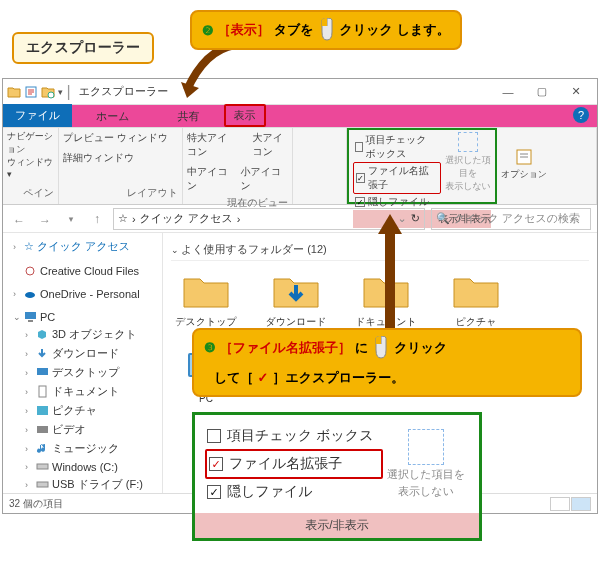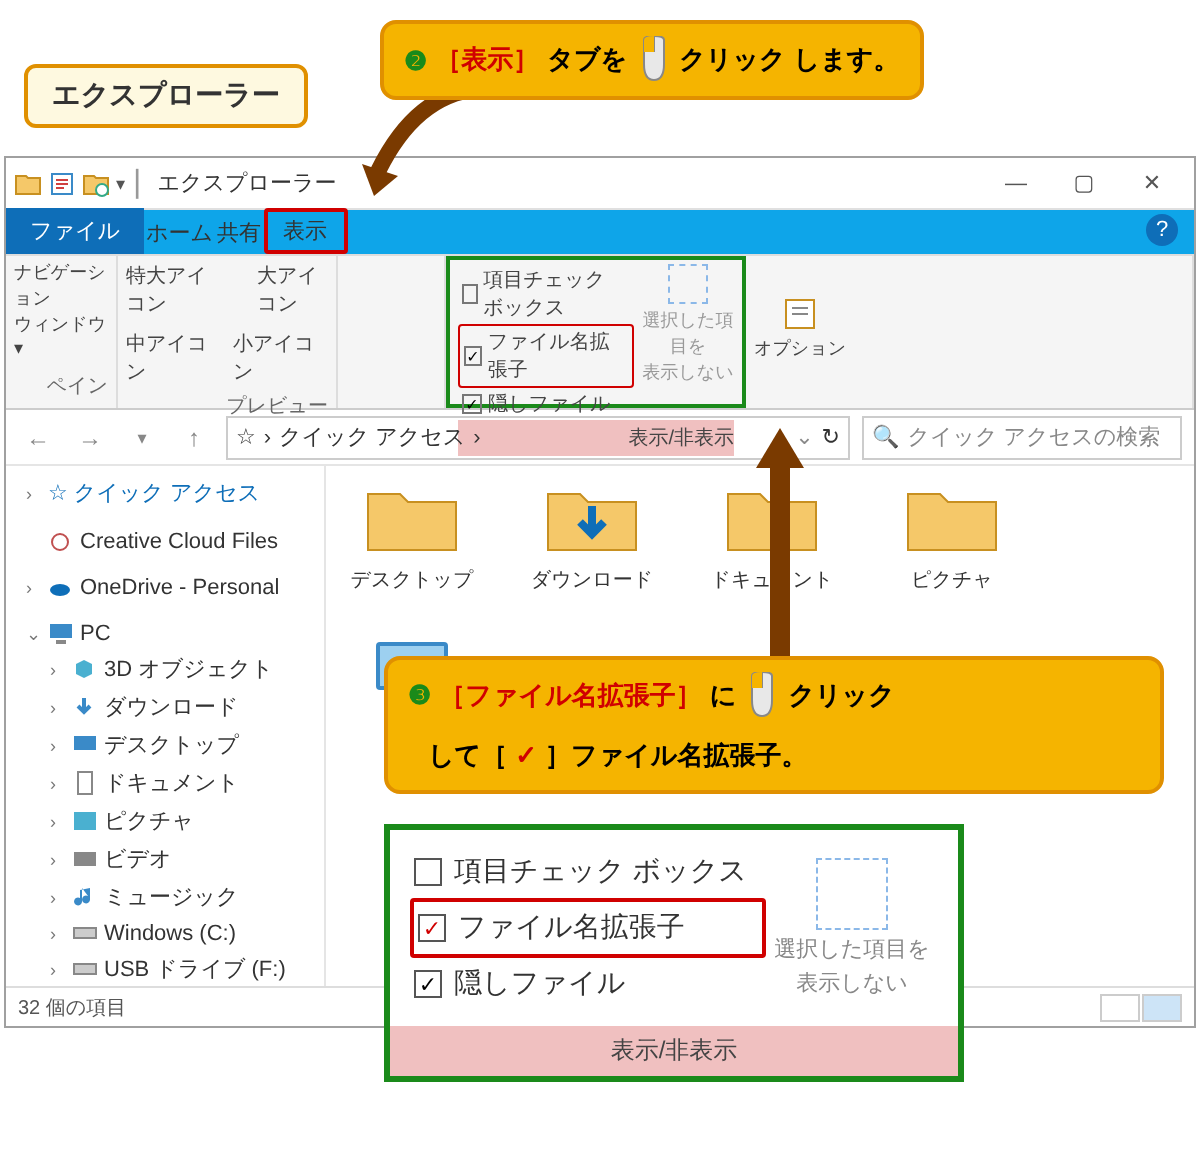--- a/index.html
+++ b/index.html
@@ -21,22 +21,22 @@
 
 .titlebar{height:26px;background:#fff;display:flex;align-items:center;padding:0 4px;border-bottom:1px solid #e0e0e0}
 .titlebar .qat{display:flex;gap:3px;align-items:center}
 .qat-icon{width:14px;height:14px;display:inline-block}
 .titlebar .sep{color:#999;margin:0 4px}
 .titlebar .title{font-size:11px;color:#333;margin-left:4px}
 .titlebar .winbtns{margin-left:auto;display:flex}
 .winbtn{width:34px;height:22px;display:flex;align-items:center;justify-content:center;font-size:11px;color:#555}
 
 
-.tabs{height:22px;display:flex;align-items:flex-end;background:#0ea5e9;position:relative}
-.tab{padding:3px 1px;font-size:11px;color:#333;cursor:pointer}
+.tabs{height:22px;display:flex;align-items:flex-end;background:#ec4899;position:relative}
+.tab{padding:3px 24px;font-size:11px;color:#333;cursor:pointer}
 .tab-file{background:#0e6eb8;color:#fff;padding:4px 12px}
 .tab-highlight{border:2px solid #d00000;border-radius:2px;padding:2px 8px}
 .help-q{position:absolute;right:8px;top:2px;width:16px;height:16px;border-radius:50%;background:#0e6eb8;color:#fff;font-size:11px;display:flex;align-items:center;justify-content:center}
 
 
 .ribbon{height:78px;background:#f5f5f5;border-top:1px solid #ddd;border-bottom:1px solid #ccc;display:flex}
 .ribbon-group{border-right:1px solid #ddd;display:flex;flex-direction:column;padding:2px 4px}
 .ribbon-group .body{flex:1;display:flex;align-items:center;gap:4px;font-size:10px;color:#444}
 .ribbon-group .label{font-size:10px;color:#666;text-align:right;padding:2px 0}
 .rg-nav{width:56px}
@@ -153,32 +153,39 @@
     <div class="help-q">?</div>
   </div>
 
   <div class="ribbon">
     <div class="ribbon-group rg-nav">
       <div class="body" style="flex-direction:column;font-size:9px">
         <span><span>ナビゲーション</span><br><span>ウィンドウ▾</span></span>
       </div>
       <div class="label">ペイン</div>
     </div>
+    <div class="ribbon-group rg-layout">
+      <div class="body" style="flex-direction:column;align-items:flex-start">
+        <div class="ribbon-item">プレビュー ウィンドウ</div>
+        <div class="ribbon-item">詳細ウィンドウ</div>
+      </div>
+      <div class="label">レイアウト</div>
+    </div>
     <div class="ribbon-group rg-size">
       <div class="body" style="flex-direction:column;align-items:flex-start">
         <div style="display:flex;gap:23px">
           <div class="ribbon-item">特大アイコン</div>
           <div class="ribbon-item">大アイコン</div>
         </div>
         <div style="display:flex;gap:6px">
           <div class="ribbon-item">中アイコン</div>
           <div class="ribbon-item">小アイコン</div>
         </div>
       </div>
-      <div class="label">プレビュー</div>
+      <div class="label">現在のビュー</div>
     </div>
     <div class="ribbon-group rg-view">
       <div class="body"></div>
       <div class="label"></div>
     </div>
     <div class="ribbon-group rg-show">
       <div class="body" style="align-items:flex-start">
         <div style="flex:1">
           <div class="check-line">
               <span class="chk"></span>
@@ -325,20 +332,21 @@
           <span class="caret">›</span>
           <span class="tico"><svg viewBox="0 0 13 13">
               <rect x="1" y="4" width="11" height="5" fill="#ccc" stroke="#888"></rect>
             </svg></span>
           <span>USB ドライブ (F:)</span>
         </div>
 
     </div>
 
     <div class="content">
+      <div class="group-header"><span style="font-size:9px">⌄ </span><span>よく使用するフォルダー (12)</span></div>
       <div class="icon-grid">
         <div class="icon-item">
           <svg class="folder-ico" viewBox="0 0 48 40">
               <path d="M2 8h16l4 4h24v24H2z" fill="#f5c869" stroke="#c89020"></path>
             </svg>
           <span>デスクトップ</span>
         </div>
         <div class="icon-item">
           <svg class="folder-ico" viewBox="0 0 48 40">
               <path d="M2 8h16l4 4h24v24H2z" fill="#f5c869" stroke="#c89020"></path>
@@ -395,21 +403,21 @@
     <svg viewBox="0 0 18 24">
         <path d="M4 2 Q4 0 9 0 Q14 0 14 2 L14 14 Q14 22 9 22 Q4 22 4 14 Z" fill="#e8e8e8" stroke="#888"></path>
         <line x1="9" y1="0" x2="9" y2="8" stroke="#888"></line>
         <path d="M4 2 Q4 0 9 0 L9 8 L4 8 Z" fill="#f5b400"></path>
       </svg>
   </span>
   <span class="bold">クリック</span>
   <div style="flex-basis:100%;height:0"></div>
   <span style="margin-left:10px" class="bold">して［</span>
     <span class="bracket">✓</span>
-    <span class="bold">］ファイル名拡張子。</span>
+    <span class="bold">］エクスプローラー。</span>
 </div>
 
 <div class="enlarge" style="top:412px">
   <div class="enlarge-body">
     <div class="enlarge-left">
       <div class="eline">
           <span class="echk"></span>
           <span>項目チェック ボックス</span>
         </div>
       <div class="eline hl">

